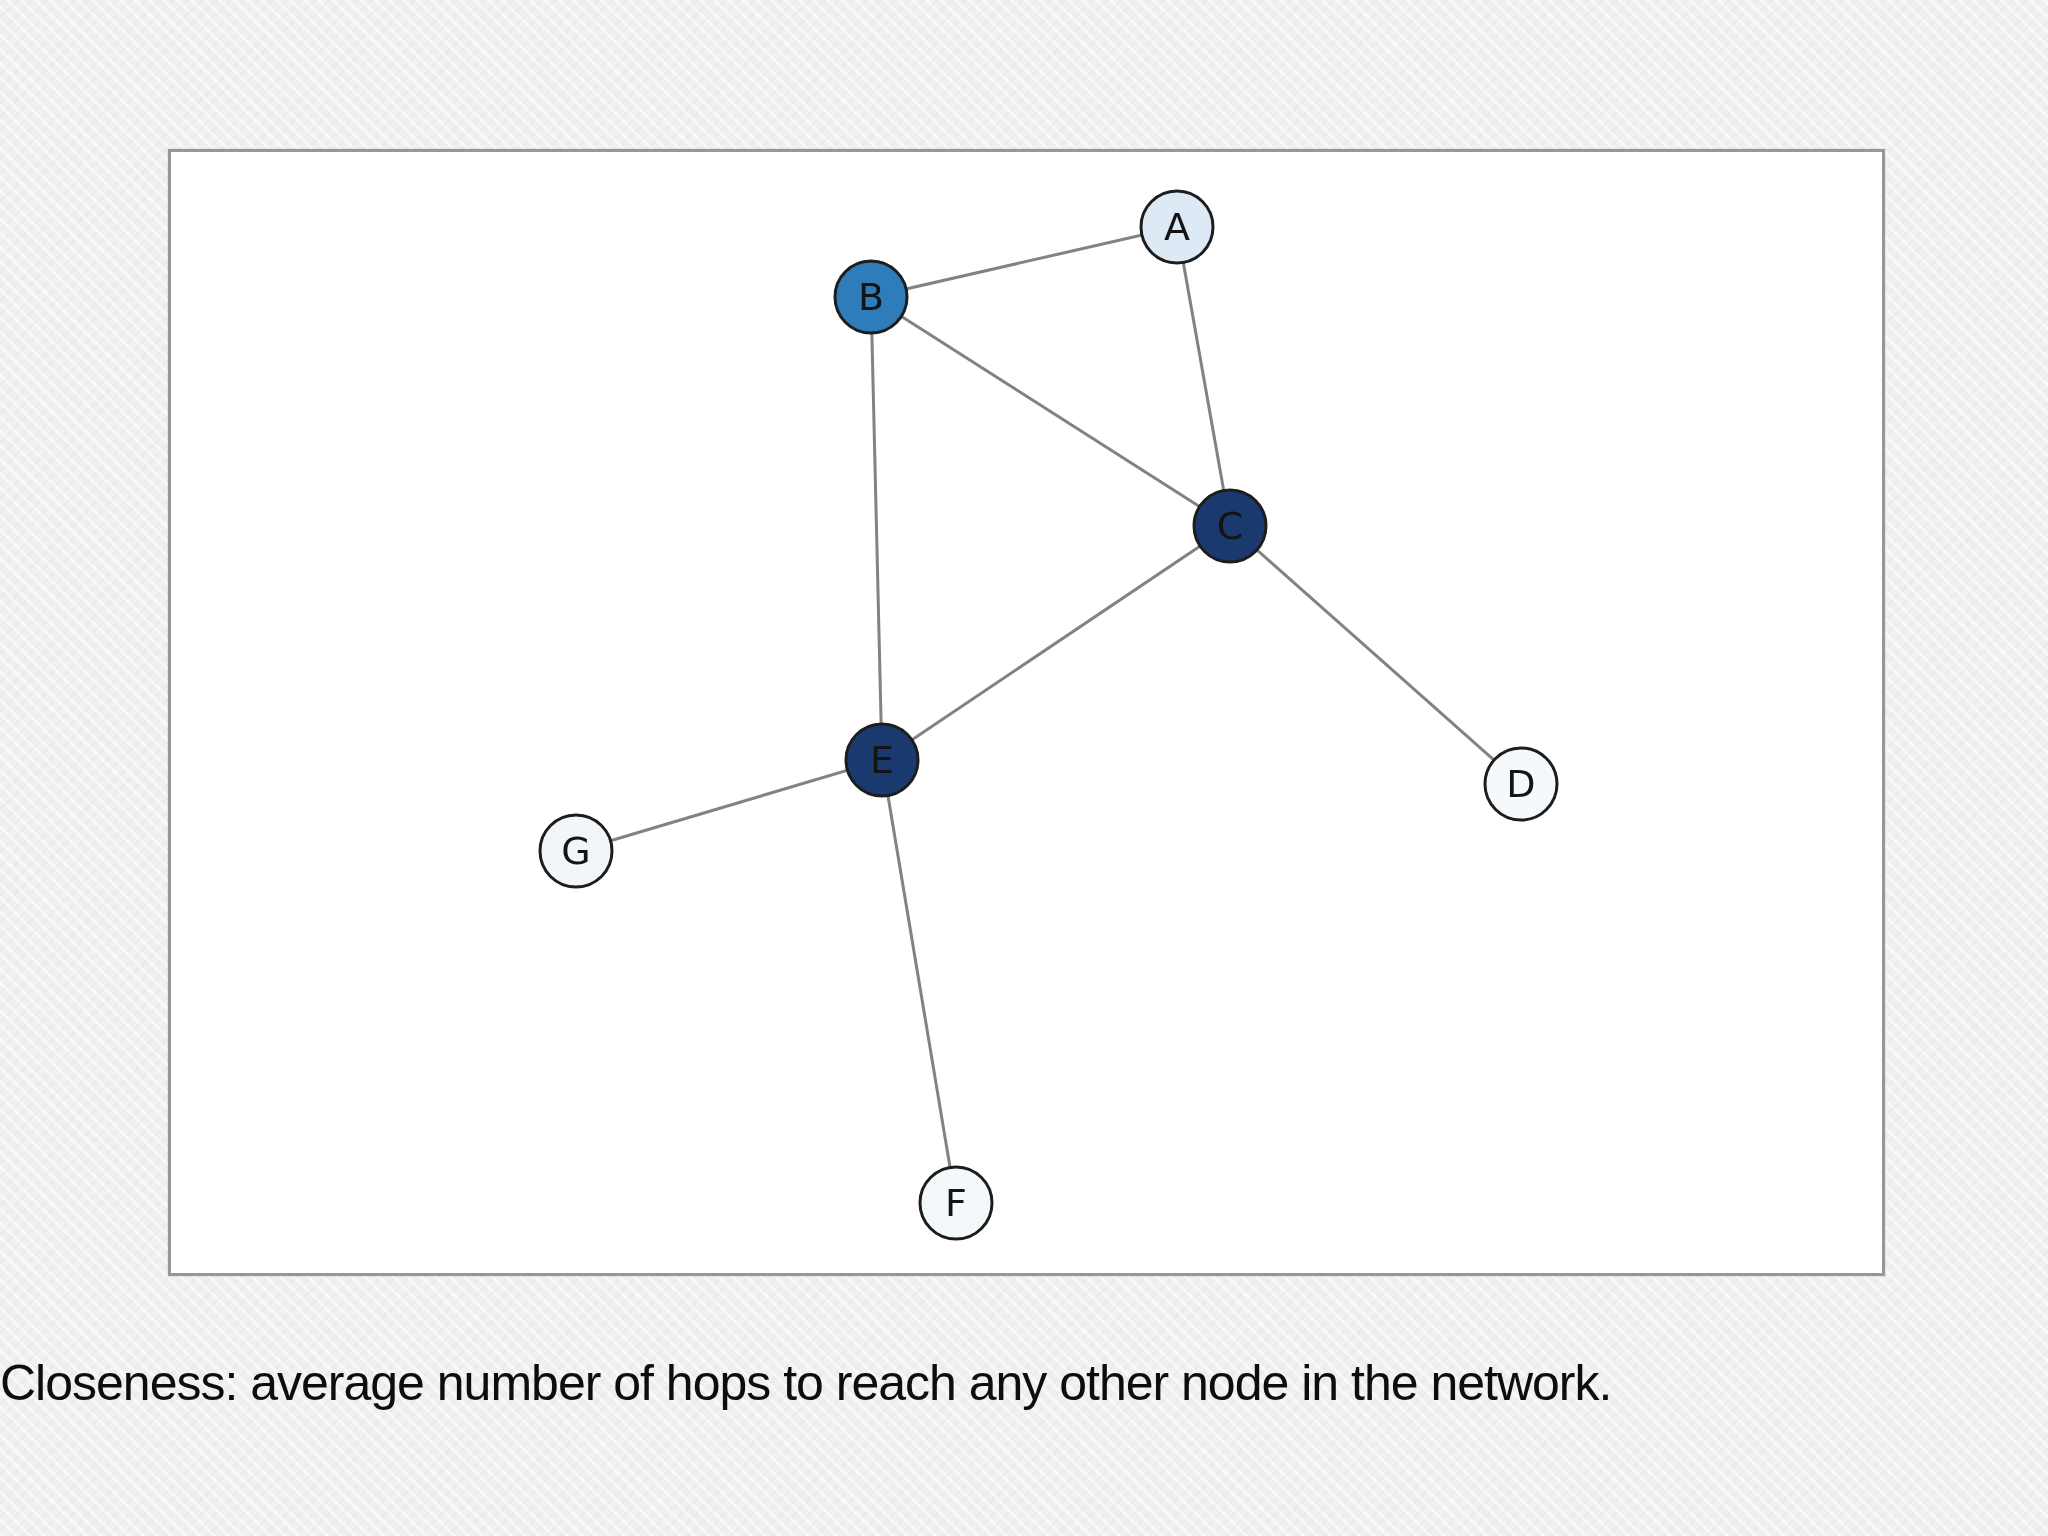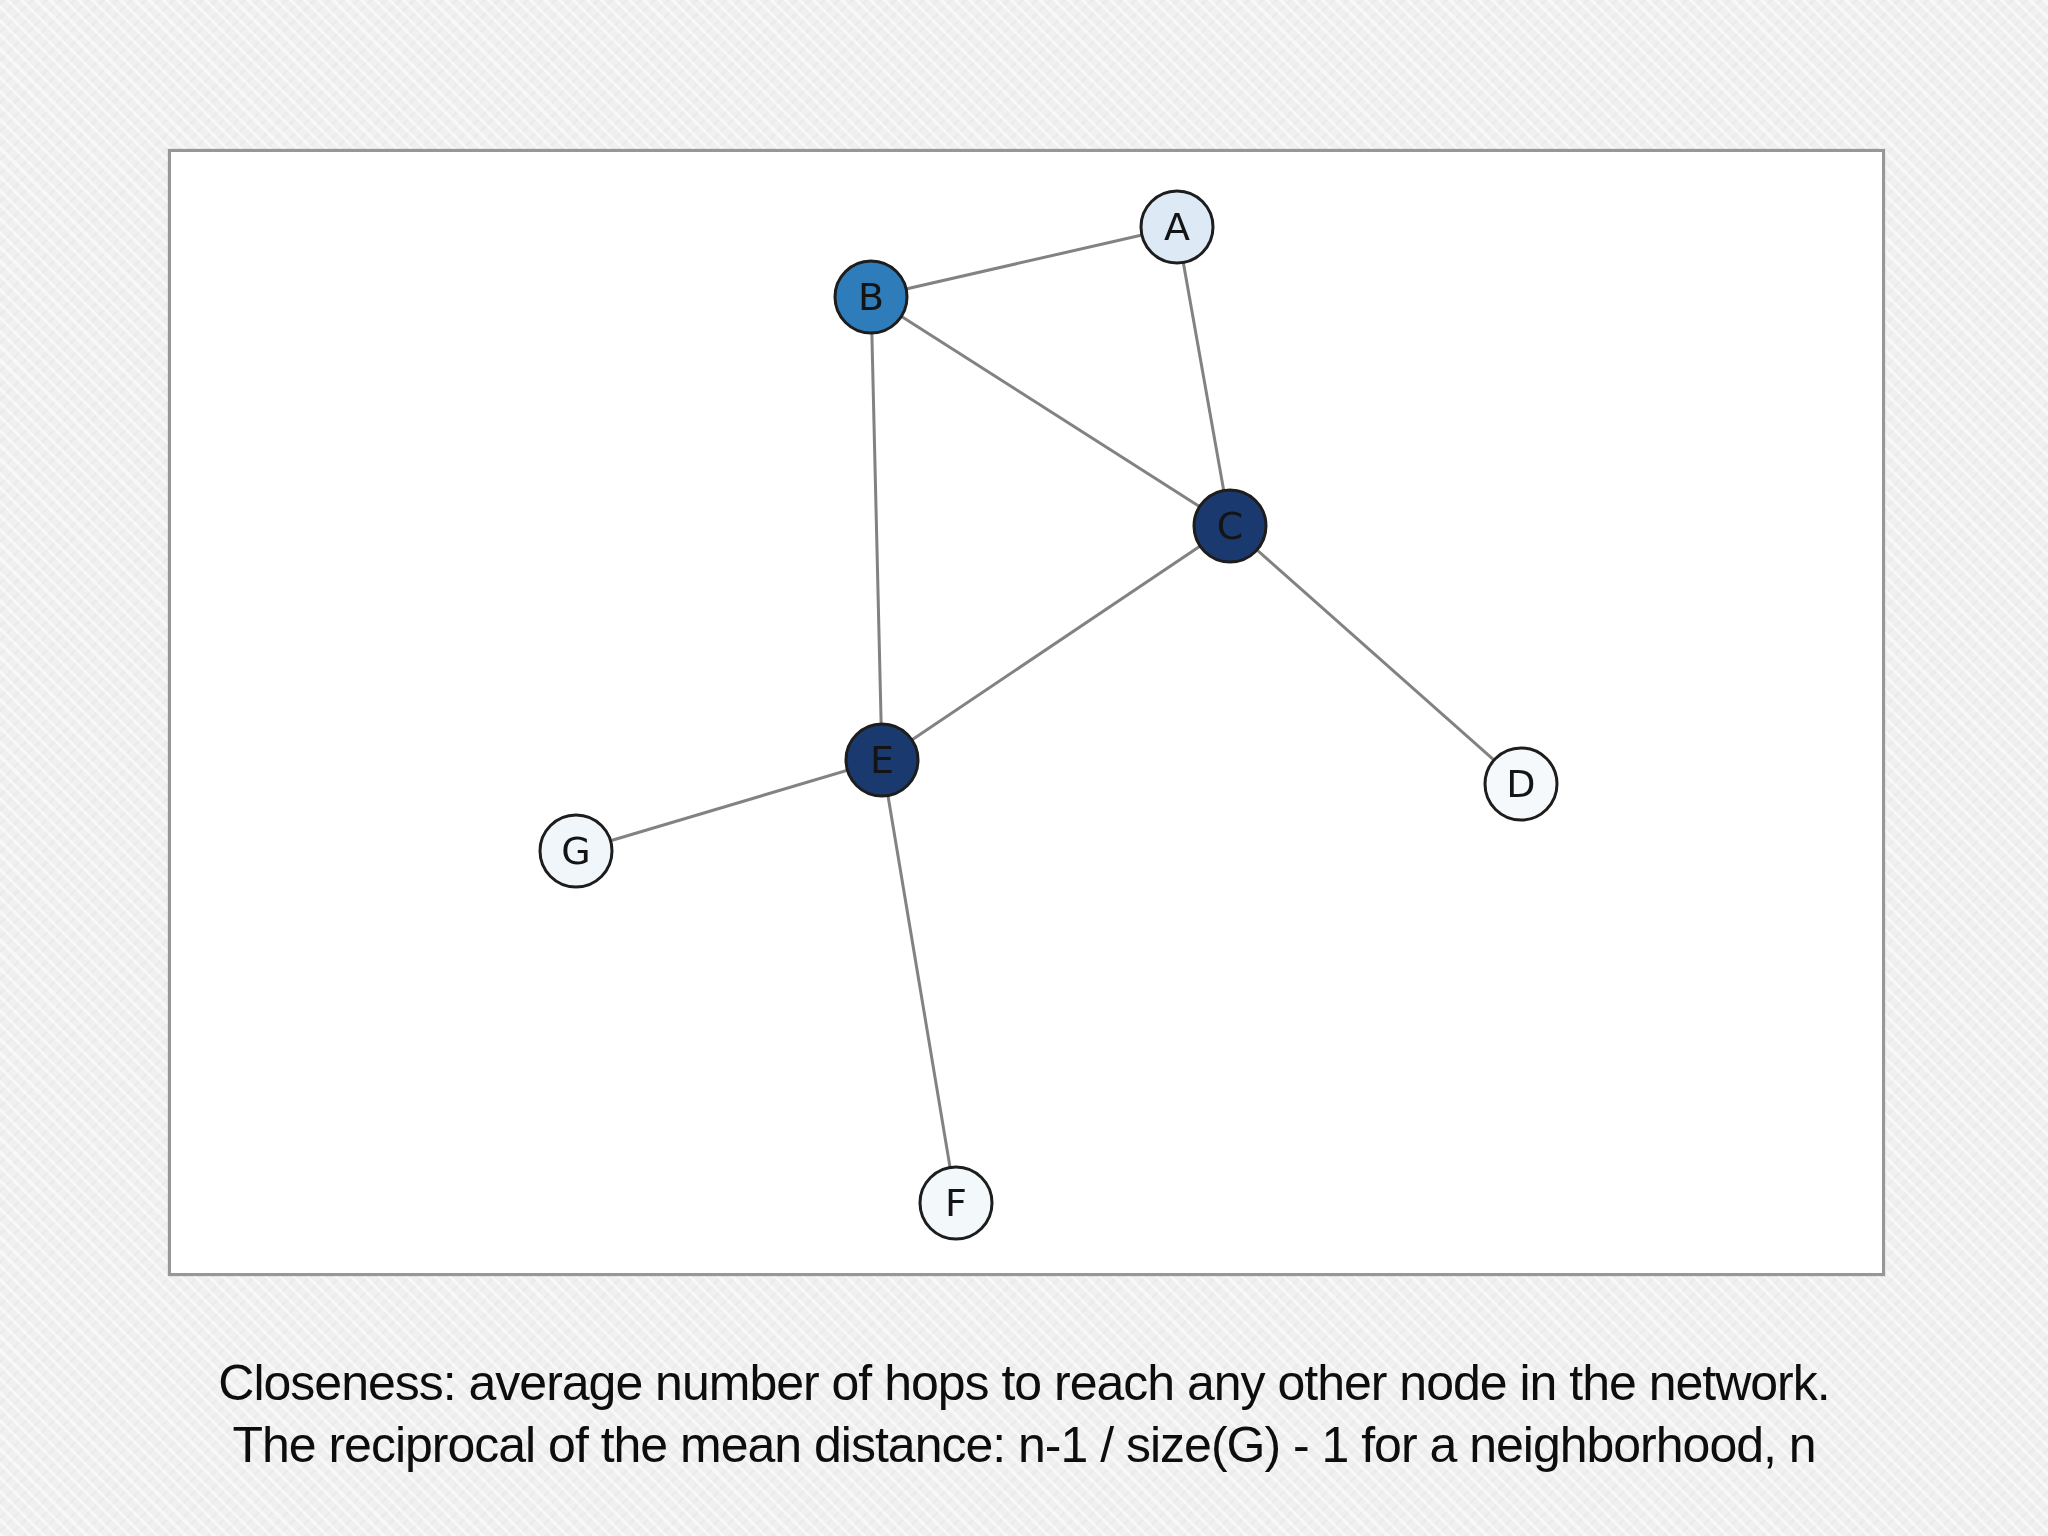--- a/index.html
+++ b/index.html
@@ -32,21 +32,20 @@
   .panel svg {
     display: block;
     width: 1711px;
     height: 1121px;
   }
   .caption {
     position: absolute;
     left: 0;
     top: 1352px;
     width: 2048px;
-    text-align: center;
     color: #0d0d0d;
     font-size: 50px;
     line-height: 62px;
     letter-spacing: -1px;
     font-family: "Liberation Sans", sans-serif;
   }
   .caption div {
     white-space: nowrap;
   }
 </style>
@@ -75,14 +74,13 @@
       <text x="711" y="608" text-anchor="middle" dominant-baseline="central" fill="#141414" font-size="38" font-family="&quot;DejaVu Sans&quot;, sans-serif">E</text>
       <circle cx="785" cy="1051" r="36" fill="#f3f8fb" stroke="#1d1d1d" stroke-width="3"></circle>
       <text x="785" y="1051" text-anchor="middle" dominant-baseline="central" fill="#141414" font-size="38" font-family="&quot;DejaVu Sans&quot;, sans-serif">F</text>
       <circle cx="405" cy="699" r="36" fill="#f0f6fa" stroke="#1d1d1d" stroke-width="3"></circle>
       <text x="405" y="699" text-anchor="middle" dominant-baseline="central" fill="#141414" font-size="38" font-family="&quot;DejaVu Sans&quot;, sans-serif">G</text>
     </svg>
 </div>
 
 <div class="caption">
   <div>Closeness: average number of hops to reach any other node in the network.</div>
-  <div>The reciprocal of the mean distance: n-1 / size(G) - 1 for a neighborhood, n</div>
 </div>
 
 </body></html>

